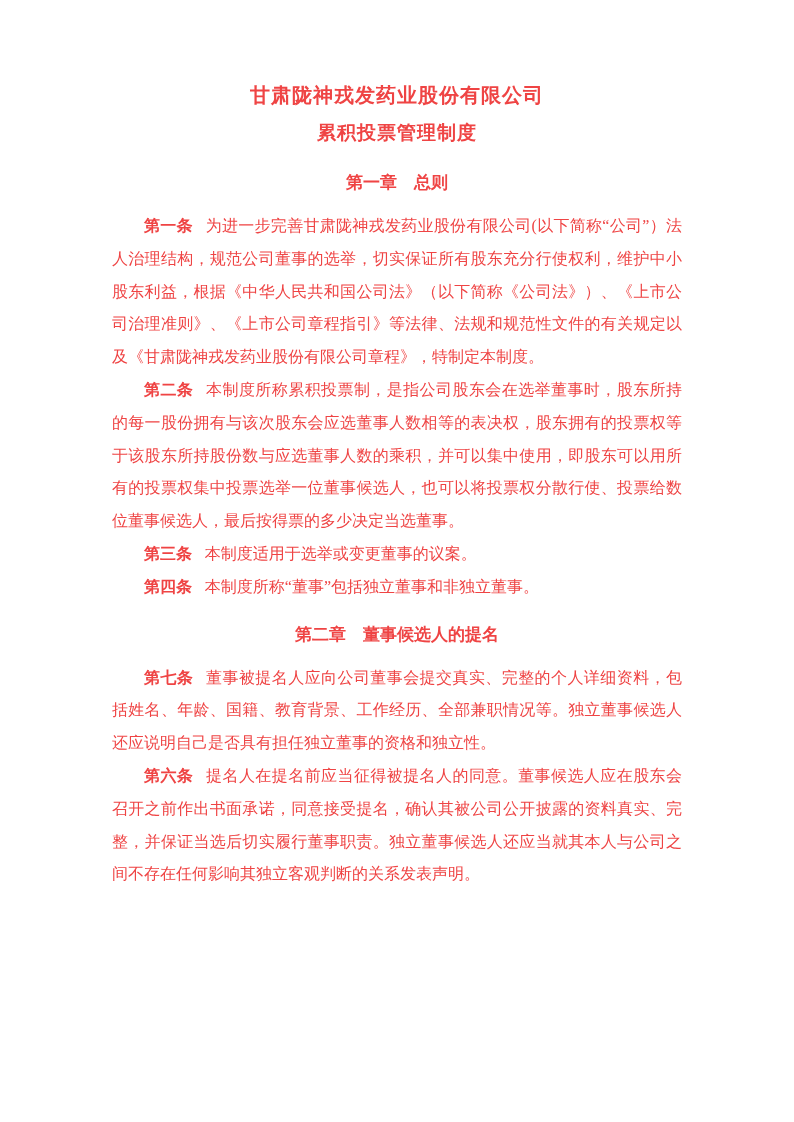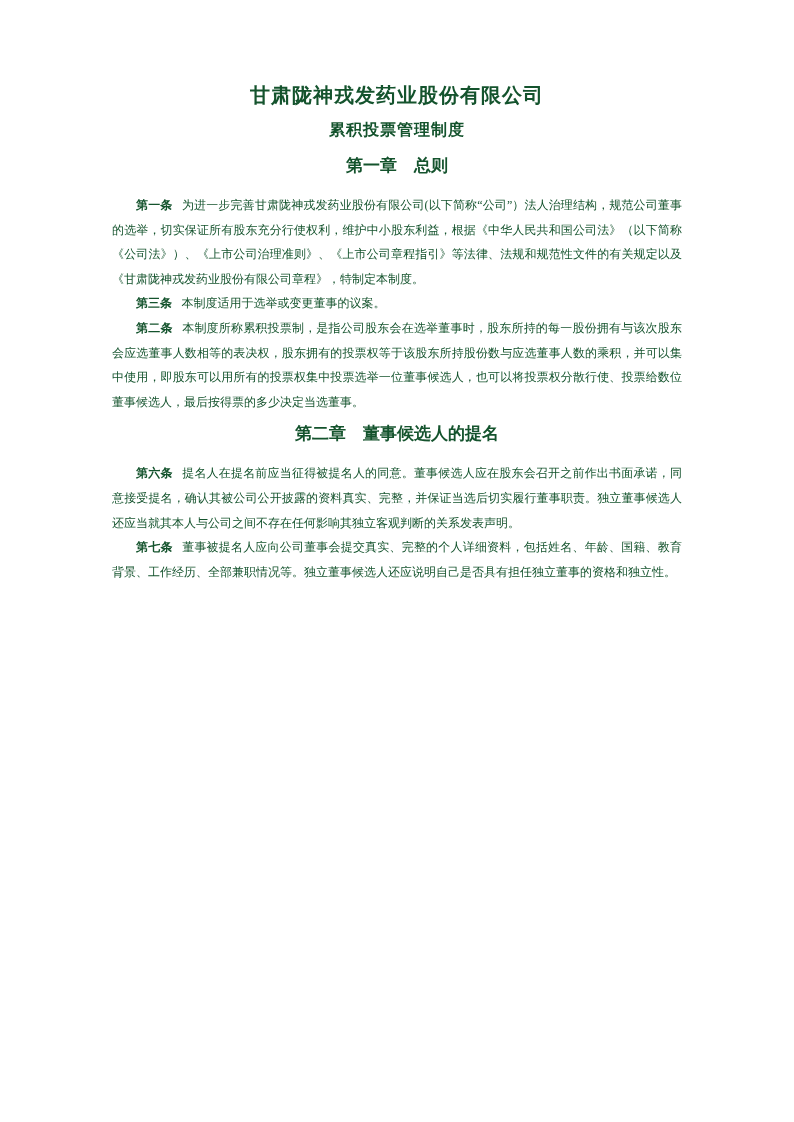--- a/index.html
+++ b/index.html
@@ -2,51 +2,51 @@
 <html><head>
 <meta charset="utf-8">
 <style>
   * { margin: 0; padding: 0; box-sizing: border-box; }
   html, body { background: #ffffff; }
   body { display: flex; justify-content: center; }
   .page {
     width: 794px;
     height: 1122px;
     background: #ffffff;
-    color: #14532d;
+    color: #ef4444;
     padding: 76px 112px 30px 112px;
     font-family: "Liberation Serif", "DejaVu Serif", serif;
     overflow: hidden;
   }
   .title {
     font-size: 20px;
     font-weight: bold;
     text-align: center;
     line-height: 1.9;
     letter-spacing: 1px;
   }
   .subtitle {
-    font-size: 16px;
+    font-size: 19px;
     font-weight: bold;
     text-align: center;
     line-height: 2.0;
     letter-spacing: 1px;
   }
   .chapter {
     font-size: 17px;
     font-weight: bold;
     text-align: center;
     line-height: 2.0;
-    margin-top: 3px;
+    margin-top: 14px;
     margin-bottom: 10px;
   }
   .chapter-first {
   }
   .article {
-    font-size: 12px;
+    font-size: 16px;
     line-height: 2.05;
     text-align: justify;
     text-indent: 2em;
   }
   .article .label {
     font-weight: bold;
     margin-right: 0.8em;
   }
 </style>
 </head>
@@ -54,26 +54,27 @@
 
 <div class="page">
 
   <h1 class="title">甘肃陇神戎发药业股份有限公司</h1>
   <h2 class="subtitle">累积投票管理制度</h2>
 
   <h3 class="chapter chapter-first">第一章　总则</h3>
 
   <p class="article"><span class="label">第一条</span><span>为进一步完善甘肃陇神戎发药业股份有限公司(以下简称“公司”）法人治理结构，规范公司董事的选举，切实保证所有股东充分行使权利，维护中小股东利益，根据《中华人民共和国公司法》（以下简称《公司法》）、《上市公司治理准则》、《上市公司章程指引》等法律、法规和规范性文件的有关规定以及《甘肃陇神戎发药业股份有限公司章程》，特制定本制度。</span></p>
 
+  <p class="article"><span class="label">第二条</span><span>本制度所称累积投票制，是指公司股东会在选举董事时，股东所持的每一股份拥有与该次股东会应选董事人数相等的表决权，股东拥有的投票权等于该股东所持股份数与应选董事人数的乘积，并可以集中使用，即股东可以用所有的投票权集中投票选举一位董事候选人，也可以将投票权分散行使、投票给数位董事候选人，最后按得票的多少决定当选董事。</span></p>
+
   <p class="article"><span class="label">第三条</span><span>本制度适用于选举或变更董事的议案。</span></p>
 
-  <p class="article"><span class="label">第二条</span><span>本制度所称累积投票制，是指公司股东会在选举董事时，股东所持的每一股份拥有与该次股东会应选董事人数相等的表决权，股东拥有的投票权等于该股东所持股份数与应选董事人数的乘积，并可以集中使用，即股东可以用所有的投票权集中投票选举一位董事候选人，也可以将投票权分散行使、投票给数位董事候选人，最后按得票的多少决定当选董事。</span></p>
-
+  <p class="article"><span class="label">第四条</span><span>本制度所称“董事”包括独立董事和非独立董事。</span></p>
 
   <h3 class="chapter">第二章　董事候选人的提名</h3>
 
 
+  <p class="article"><span class="label">第七条</span><span>董事被提名人应向公司董事会提交真实、完整的个人详细资料，包括姓名、年龄、国籍、教育背景、工作经历、全部兼职情况等。独立董事候选人还应说明自己是否具有担任独立董事的资格和独立性。</span></p>
+
   <p class="article"><span class="label">第六条</span><span>提名人在提名前应当征得被提名人的同意。董事候选人应在股东会召开之前作出书面承诺，同意接受提名，确认其被公司公开披露的资料真实、完整，并保证当选后切实履行董事职责。独立董事候选人还应当就其本人与公司之间不存在任何影响其独立客观判断的关系发表声明。</span></p>
-
-  <p class="article"><span class="label">第七条</span><span>董事被提名人应向公司董事会提交真实、完整的个人详细资料，包括姓名、年龄、国籍、教育背景、工作经历、全部兼职情况等。独立董事候选人还应说明自己是否具有担任独立董事的资格和独立性。</span></p>
 
 
 </div>
 
 </body></html>

